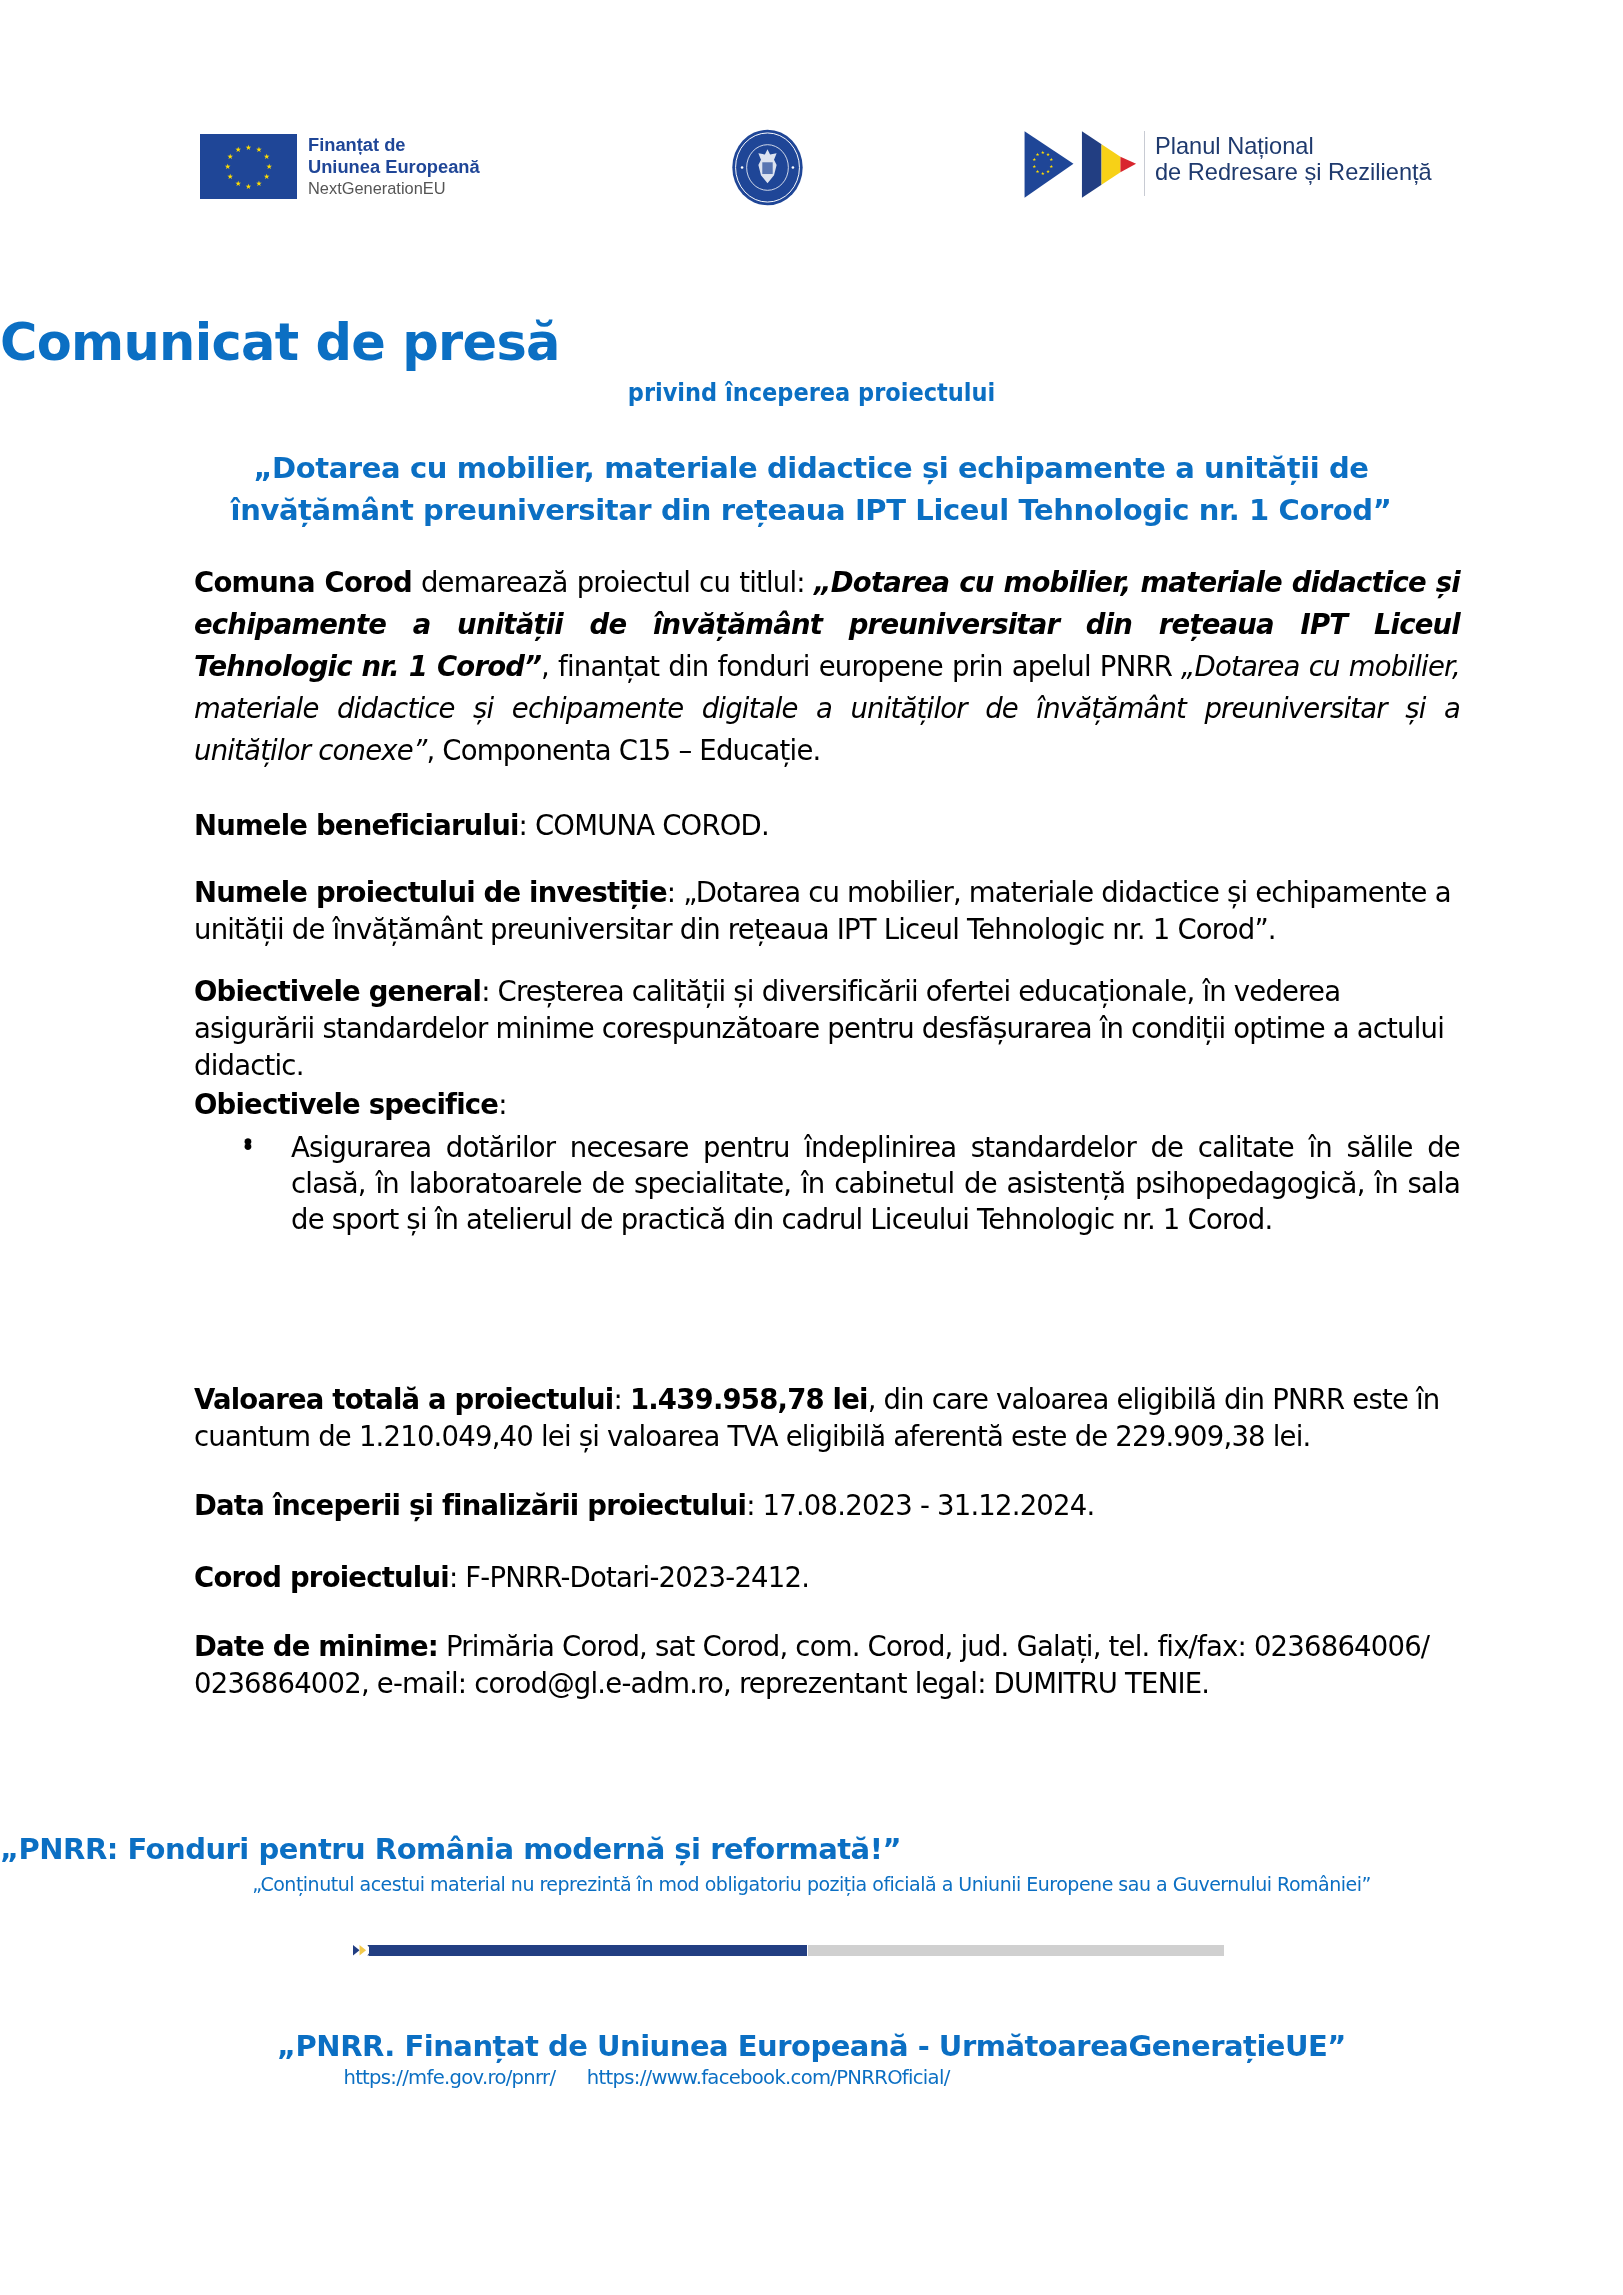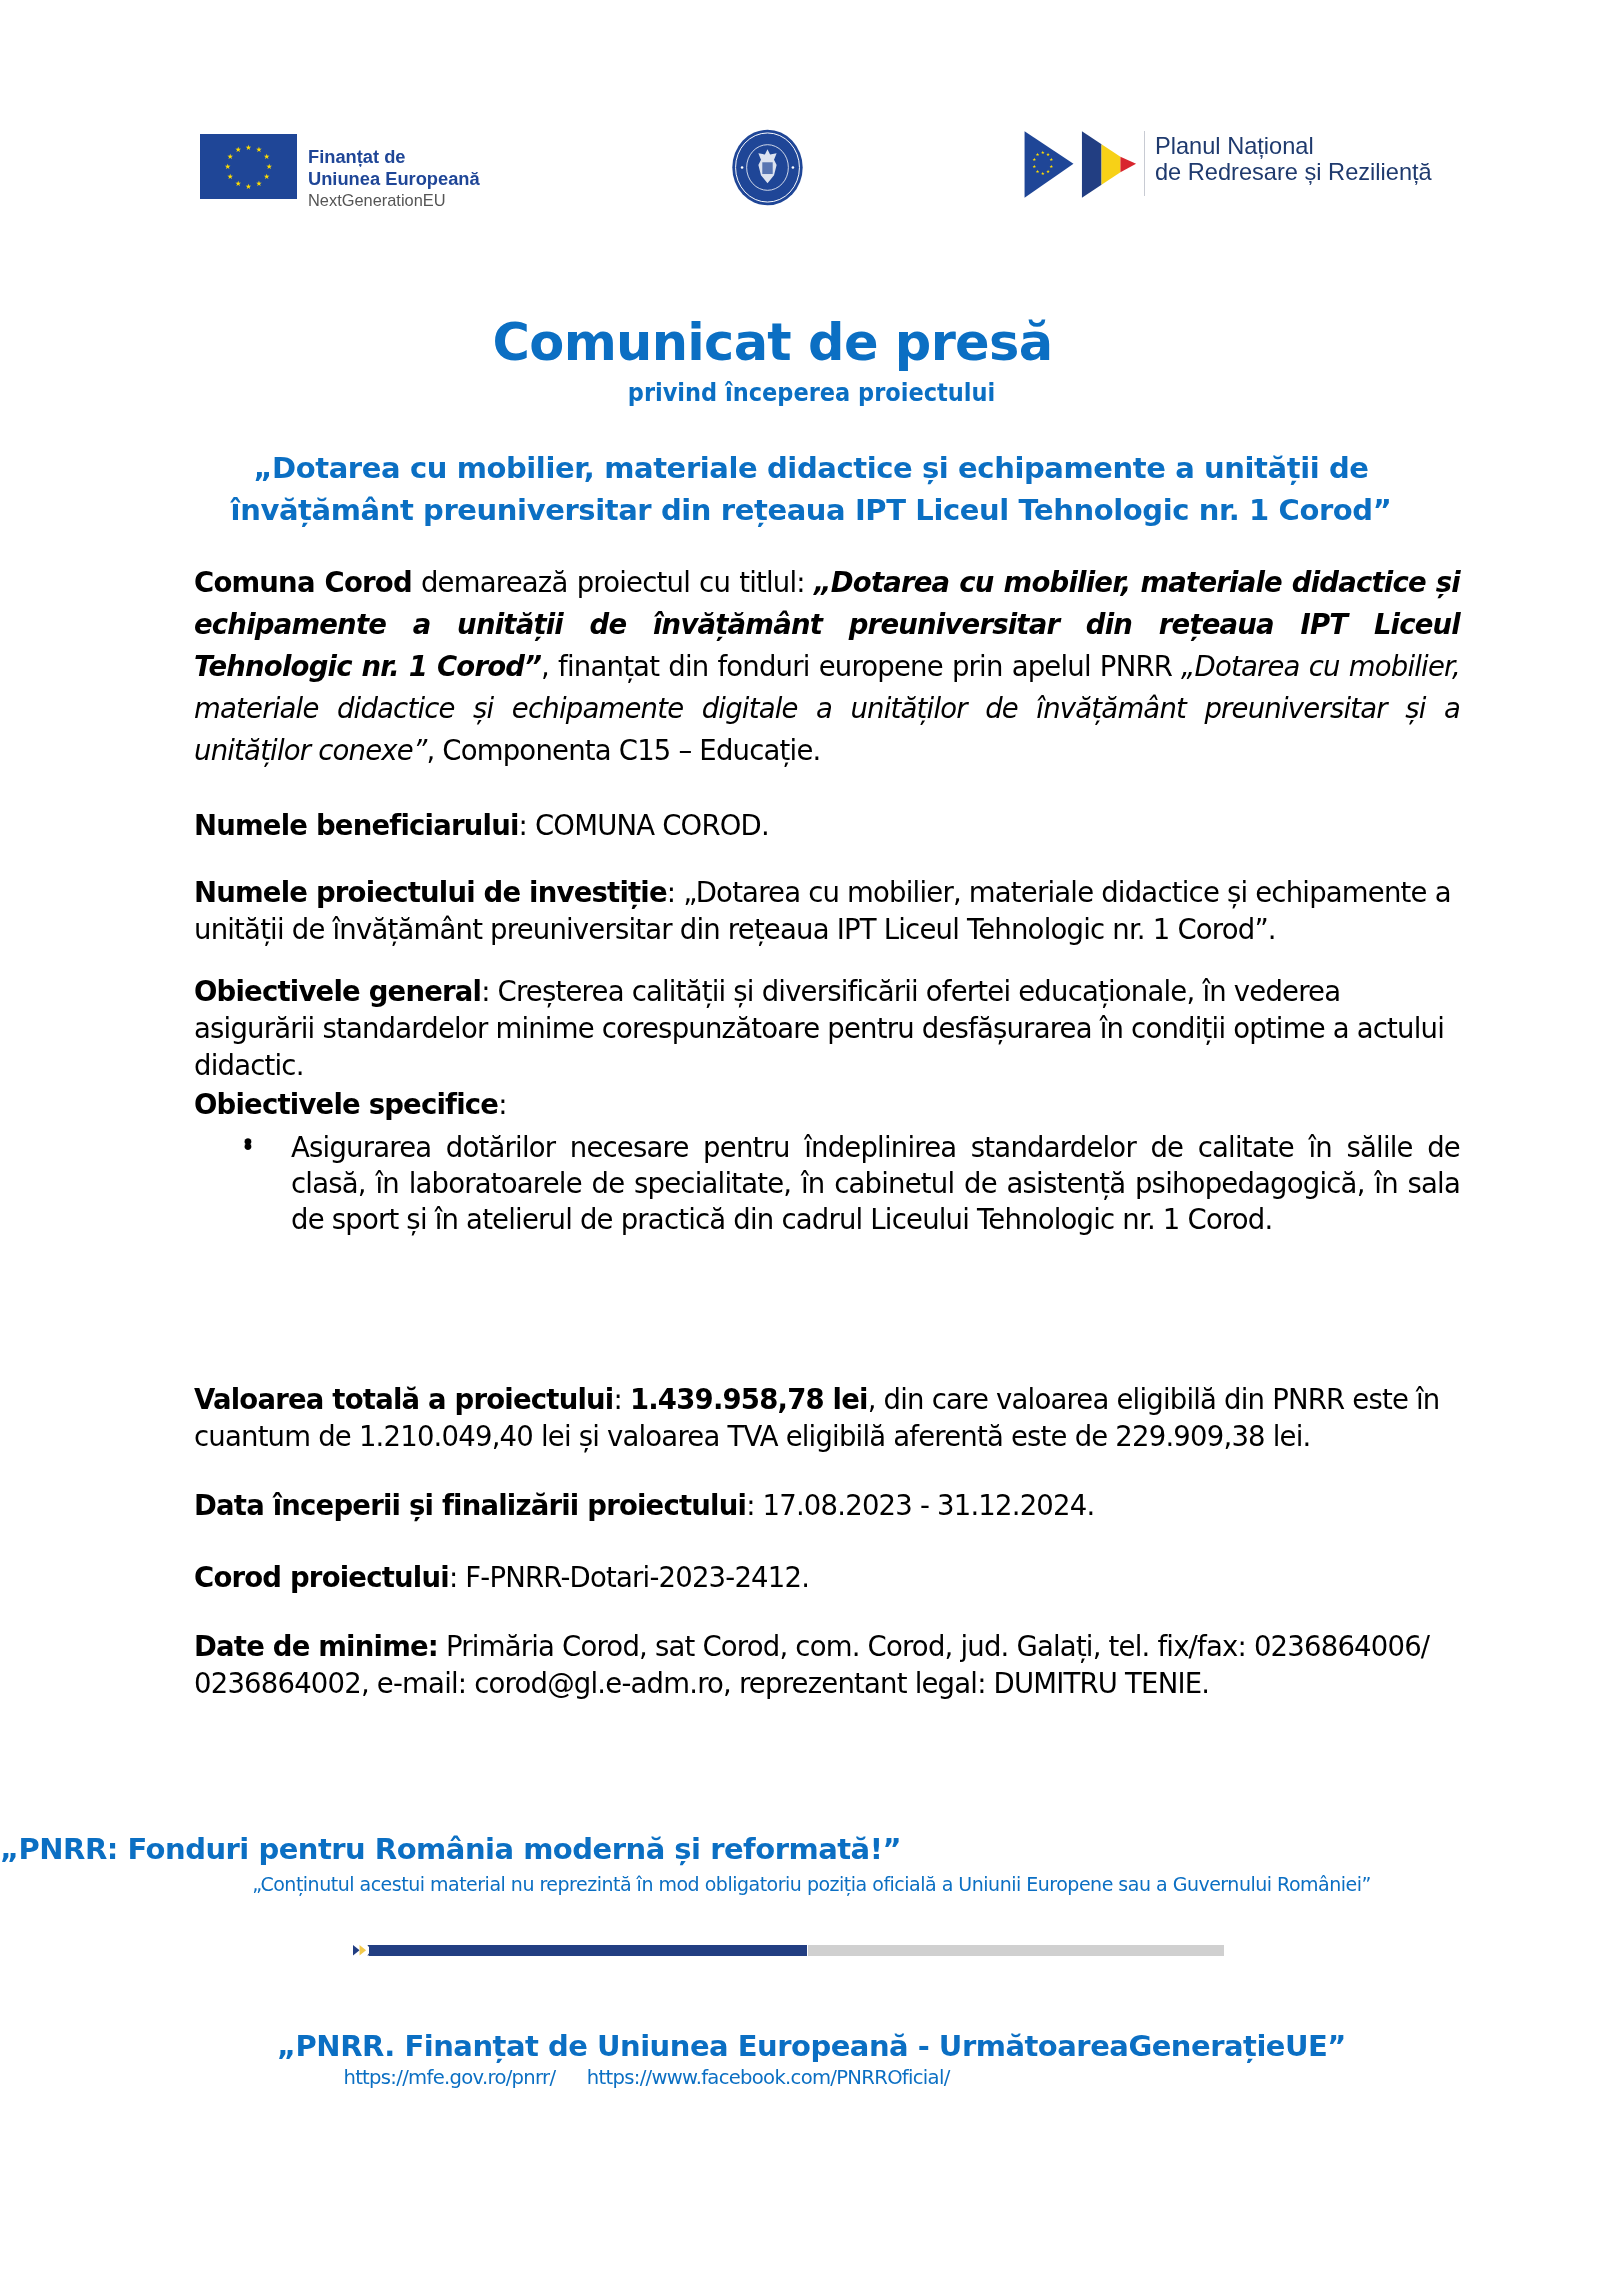--- a/index.html
+++ b/index.html
@@ -3,33 +3,33 @@
 <meta charset="utf-8">
 <style>
   html, body { margin: 0; padding: 0; background: #ffffff; }
   body { width: 1623px; height: 2295px; position: relative; overflow: hidden;
          font-family: "DejaVu Sans", sans-serif; color: #000; }
   .abs { position: absolute; }
 
   
   .eu-logo { left: 200px; top: 134px; width: 308px; height: 65px; }
   .eu-flag { position: absolute; left: 0; top: 0; width: 97px; height: 65px; background: #1f4697; }
-  .eu-text { position: absolute; left: 108px; top: 0; font-family: "Liberation Sans", sans-serif; margin-top: 12px; }
+  .eu-text { position: absolute; left: 108px; top: 0; font-family: "Liberation Sans", sans-serif; }
   .eu-text .l1, .eu-text .l2 { font-size: 18.3px; font-weight: bold; color: #1f4697; line-height: 21.6px; }
   .eu-text .l3 { font-size: 16.4px; color: #555; line-height: 22px; }
 
   .gov-logo { left: 731px; top: 128px; width: 73px; height: 79px; }
 
   .pnrr-logo { left: 1018px; top: 126px; width: 445px; height: 75px; }
   .pnrr-text { position: absolute; left: 137px; top: 6.5px; font-family: "Liberation Sans", sans-serif;
                color: #1f3a6e; font-size: 23.6px; line-height: 26px; }
   .pnrr-sep { position: absolute; left: 126px; top: 5.2px; width: 1.3px; height: 65px; background: #c8cbd3; }
 
   
-  .title { left: 0; width: 1545px; top: 313px; text-align: center; color: #0b6fc3;
+  .title { left: 0; width: 1545px; top: 313px; color: #0b6fc3;
            font-size: 51px; font-weight: bold; font-family: "DejaVu Sans", sans-serif; letter-spacing: -0.7px; }
   .subtitle { left: 0; width: 1623px; top: 378px; text-align: center; color: #0b6fc3; font-size: 25px;
               font-family: "DejaVu Sans Condensed", "DejaVu Sans", sans-serif; font-weight: bold; }
 
   .proj-title { left: 196px; width: 1230px; top: 447px; text-align: center; color: #0b6fc3;
                 font-size: 29px; font-weight: bold; line-height: 42px; letter-spacing: -0.4px; }
 
   .body-text { position: absolute; left: 194px; width: 1266px; font-size: 27.5px; line-height: 42px;
                letter-spacing: -0.8px; }
   .justify { text-align: justify; }

